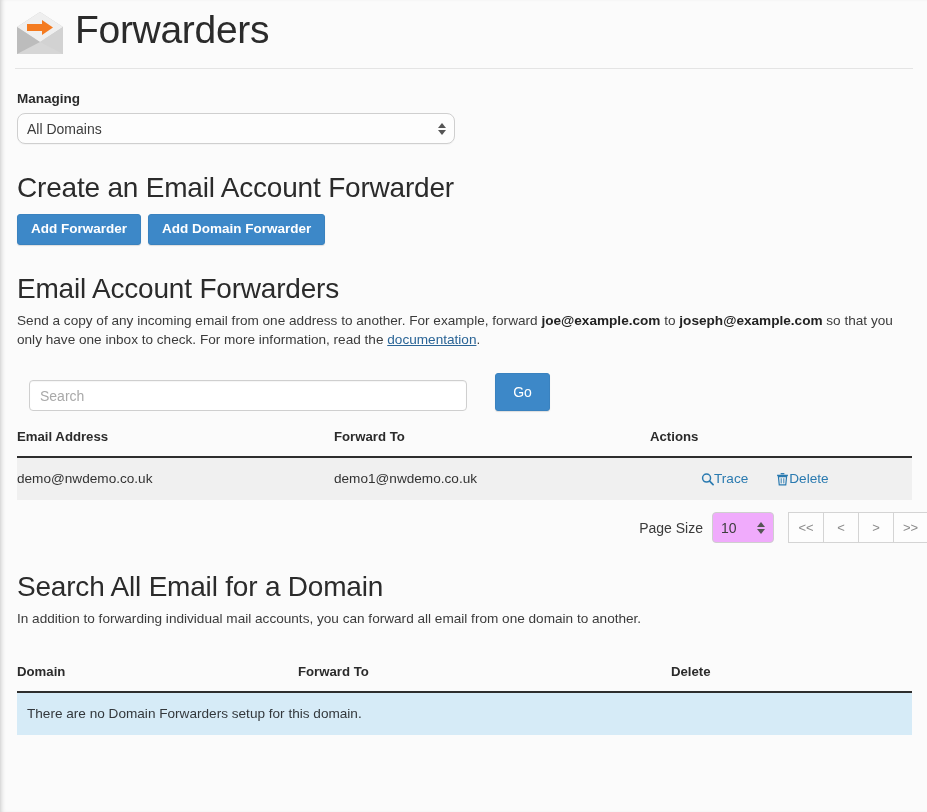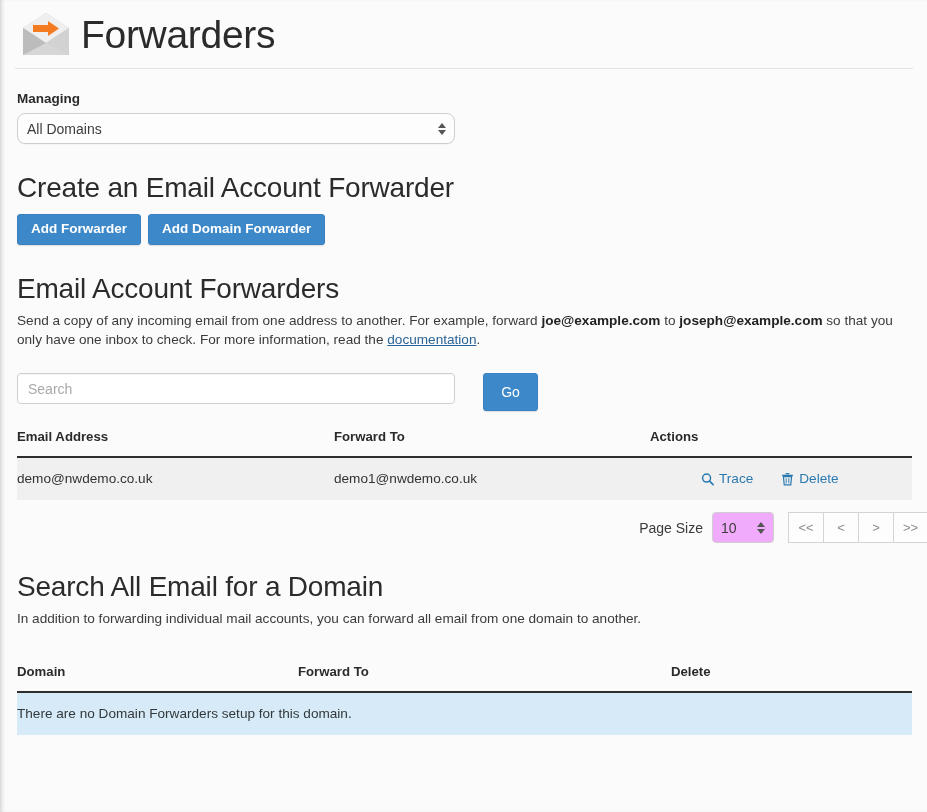--- a/index.html
+++ b/index.html
@@ -20,22 +20,21 @@
     height: 812px;
     background: #fbfbfb;
     box-sizing: border-box;
     border-left: 1px solid #dcdcdc;
     box-shadow: inset 3px 0 5px -3px rgba(0,0,0,0.20);
   }
 
   
   .page-header {
     display: flex;
-    align-items: center;
-    padding: 10px 0 10px 20px;
+    padding: 10px 0 10px 14px;
     height: 68px;
     box-sizing: border-box;
   }
   .header-icon {
     width: 50px;
     height: 46px;
     flex: 0 0 auto;
     margin-right: 10px;
   }
   .page-title {
@@ -132,22 +131,23 @@
     padding: 7px 13px 8px 13px;
     border-radius: 3px;
     line-height: 1;
     cursor: pointer;
     box-shadow: 0 1px 1px rgba(0,0,0,0.12);
   }
 
   
   .search-row {
     display: flex;
-    align-items: flex-start;
+    align-items: flex-end;
     margin-top: 24px;
+    margin-left: 12px;
   }
   .search-input {
     width: 438px;
     height: 31px;
     box-sizing: border-box;
     border: 1px solid #cfcfcf;
     border-radius: 4px;
     background: #ffffff;
     padding: 0 10px;
     font-size: 14px;
@@ -185,31 +185,31 @@
     border-bottom: 2px solid #2e2e2e;
   }
   table.grid td {
     padding: 13px 0 14px 0;
     color: #333;
     vertical-align: middle;
   }
   tr.data-row td { background: #f0f0f0; }
   tr.info-row td {
     background: #d6ebf7;
+    padding-left: 10px;
     color: #33383c;
   }
   .pad-left { padding-left: 9px; }
 
   .action-link {
     color: #2a7ab0;
     text-decoration: none;
     font-size: 13.6px;
     display: inline-flex;
     align-items: center;
-    gap: 5px;
     cursor: pointer;
   }
   .actions-cell { display: flex; gap: 28px; padding-left: 51px; }
   .ic { width: 13px; height: 14px; display: inline-block; }
 
   
   .pager {
     display: flex;
     align-items: center;
     justify-content: flex-end;

